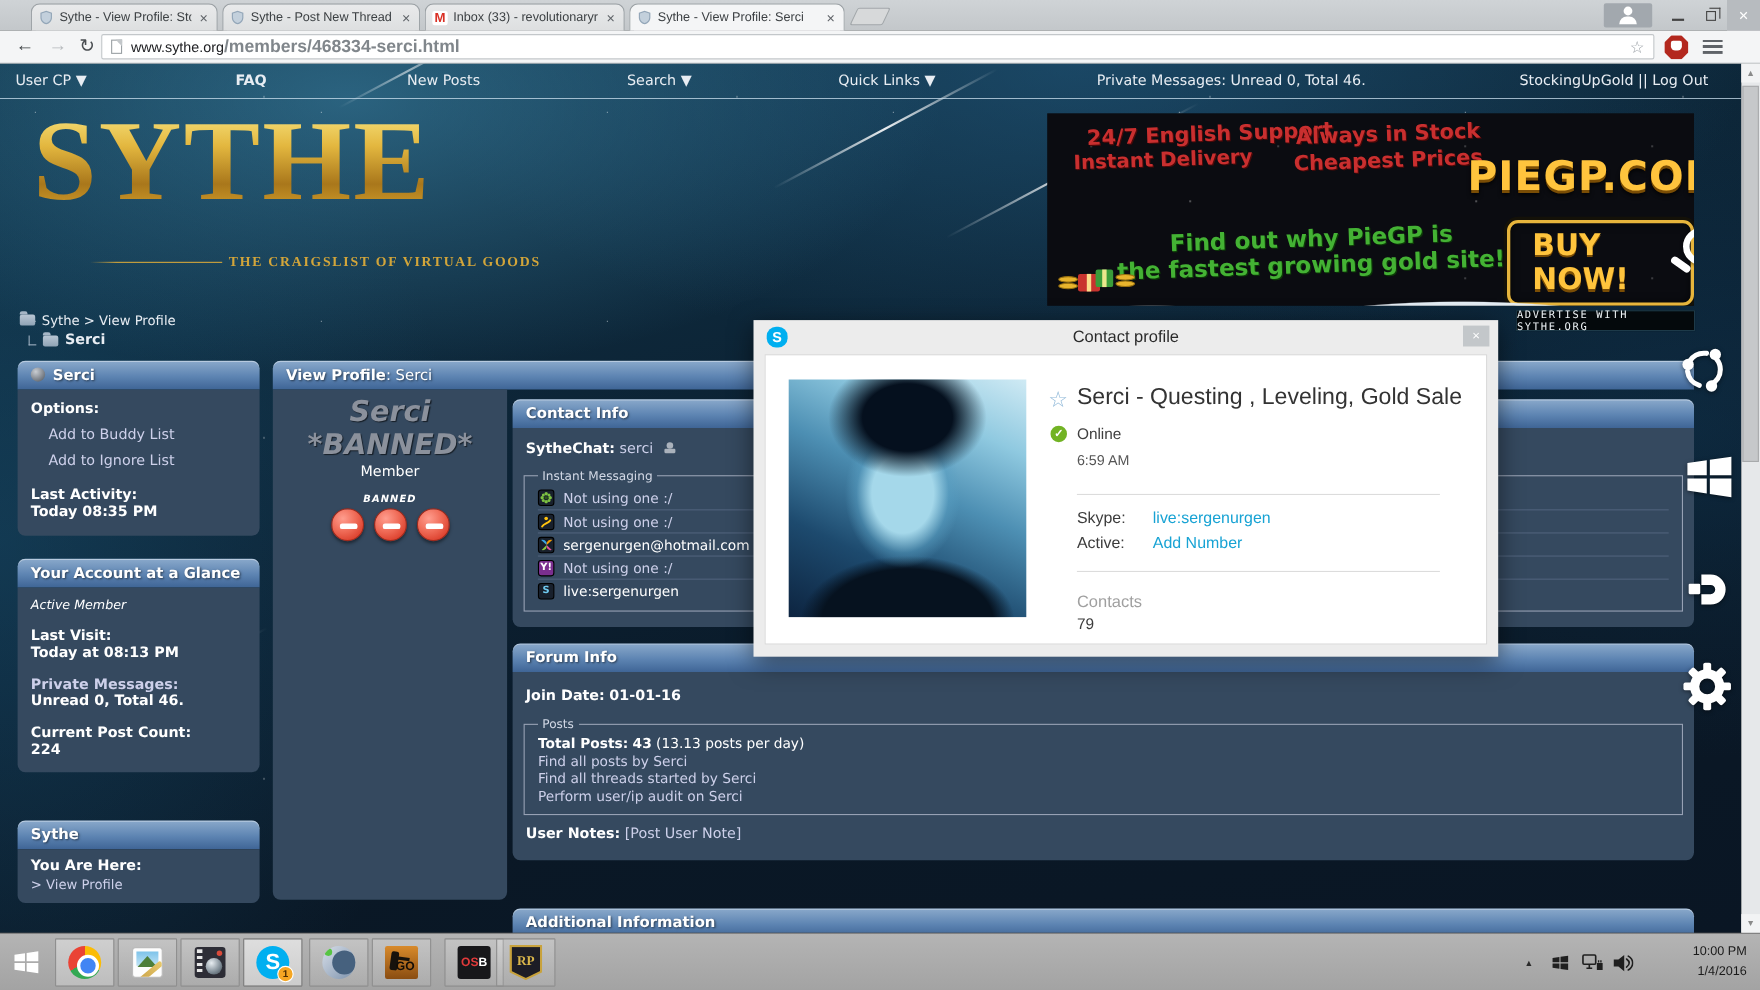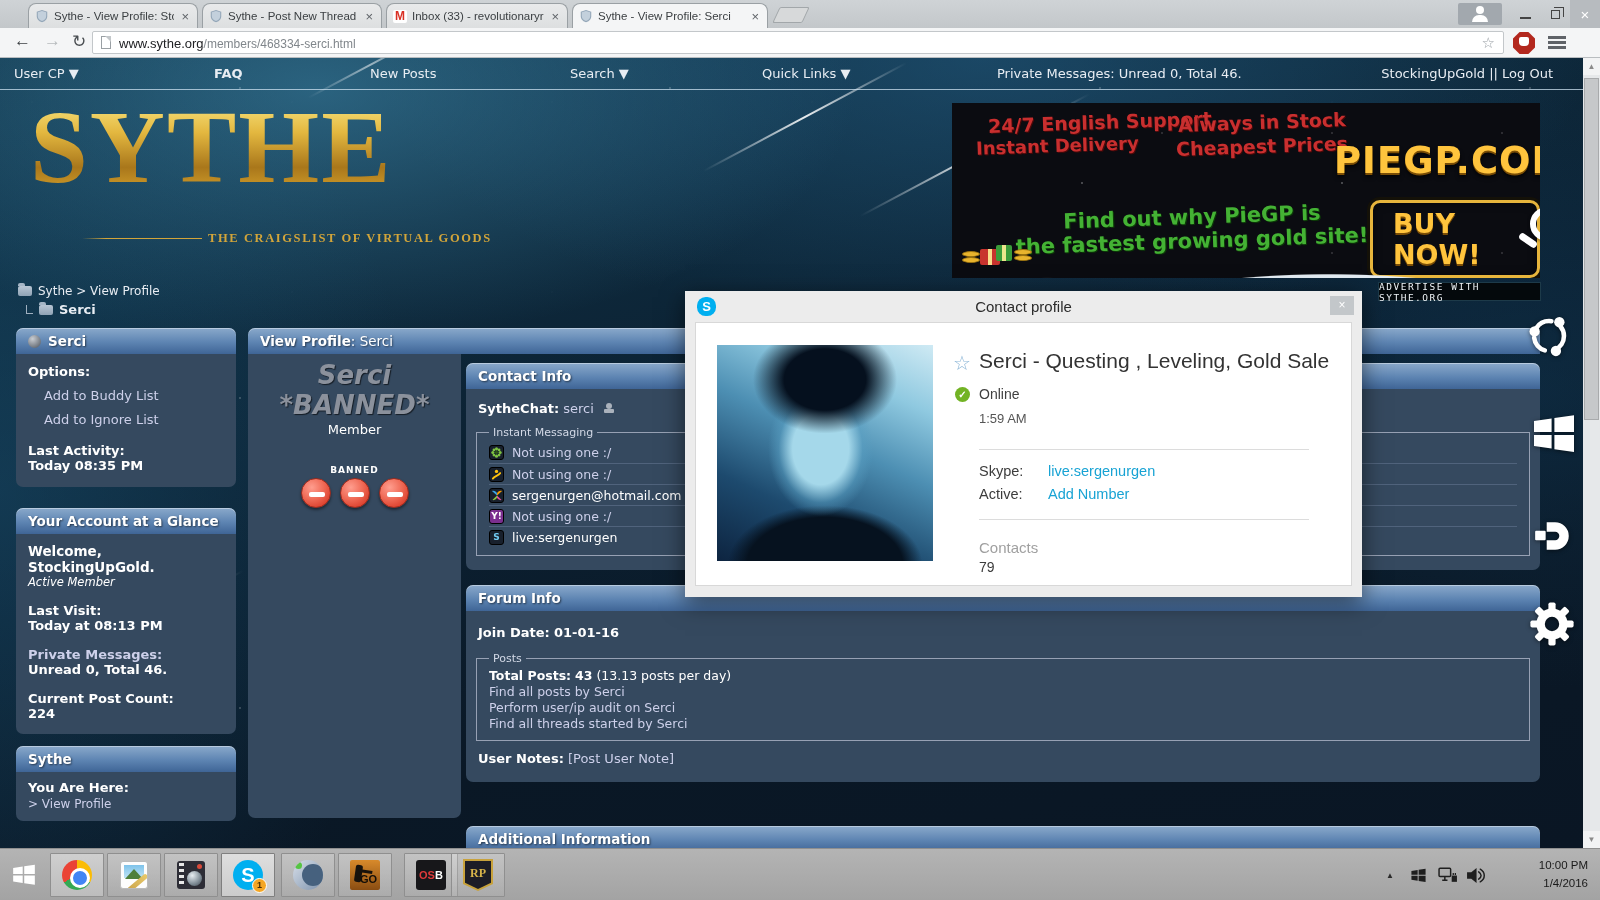--- a/index.html
+++ b/index.html
@@ -30,21 +30,21 @@
   .rst-glyph::before { content:""; position:absolute; left:2px; top:-4px; width:9px; height:9px; border:1.5px solid #444; border-bottom:none; border-left:none; }
   .close-btn { left:1570px; width:30px; background:#b7bbbf; height:28px; color:#fff; font-size:15px; }
 
   .toolbar { position:absolute; left:0; top:28px; width:1600px; height:30px; background:#f4f5f6; border-bottom:1px solid #b9bdc0; }
   .navbtn { position:absolute; top:3px; font-size:17px; color:#4a4e52; }
   .urlbox { position:absolute; left:92px; top:3px; width:1412px; height:23px; background:#fff;
             border:1px solid #c3c7ca; border-radius:2px; display:flex; align-items:center; padding:0 8px; gap:8px; }
   .doc-ic { width:10px; height:13px; background:#fff; border:1px solid #9aa0a4; position:relative; }
   .doc-ic::after{ content:""; position:absolute; right:-1px; top:-1px; border:3px solid #c3c7ca; border-left-color:transparent; border-bottom-color:transparent; }
   .url-host { font-size:13px; color:#202124; }
-  .url-path { font-size:12px; color:#80868b; }
+  .url-path { font-size:16px; color:#80868b;font-weight:bold; }
   .url-star { margin-left:auto; font-size:15px; color:#9aa0a6; }
   .stop-ic { position:absolute; left:1513px; top:4px; width:22px; height:22px; background:#b3281e;
              clip-path:polygon(30% 0,70% 0,100% 30%,100% 70%,70% 100%,30% 100%,0 70%,0 30%); }
   .stop-hand { position:absolute; left:6px; top:5px; width:10px; height:9px; background:#fff; border-radius:2px 2px 4px 4px; }
   .burger { position:absolute; left:1548px; top:8px; width:18px; height:13px;
             background:repeating-linear-gradient(#5f6368 0 2.5px, transparent 2.5px 5.2px); }
 
   
   .page { position:absolute; left:0; top:58px; width:1583px; height:790px; overflow:hidden;
           background:
@@ -338,21 +338,20 @@
         <div class="lav" style="margin:9px 0 0 16px;">Add to Buddy List</div>
         <div class="lav" style="margin:9px 0 0 16px;">Add to Ignore List</div>
         <div class="b" style="margin-top:16px;">Last Activity:</div>
         <div class="b">Today 08:35 PM</div>
       </div>
     </div>
 
     <div class="abs" style="left:16px;top:450px;width:220px;">
       <div class="panel-h"><span>Your Account at a Glance</span></div>
       <div class="panel-b" style="padding:9px 12px 13px;">
-        <div class="b" style="font-size:13.5px;">Welcome, StockingUpGold.</div>
         <div style="font-style:italic;font-size:11.5px;">Active Member</div>
         <div class="b" style="margin-top:14px;">Last Visit:</div>
         <div class="b">Today at 08:13 PM</div>
         <div class="lav b" style="margin-top:14px;">Private Messages:</div>
         <div class="b">Unread 0, Total 46.</div>
         <div class="b" style="margin-top:14px;">Current Post Count:</div>
         <div class="b">224</div>
       </div>
     </div>
 
@@ -364,21 +363,21 @@
       </div>
     </div>
 
     <div class="abs panel-h" style="left:248px;top:270px;width:1292px;">
       <span>View Profile</span><span style="font-weight:normal;">: Serci</span>
     </div>
 
     <div class="abs panel-b" style="left:248px;top:296px;width:213px;height:464px;text-align:center;">
       <div style="font-size:26px;font-weight:bold;font-style:italic;color:#8b919c;margin-top:6px;text-shadow:1px 1px 1px rgba(0,0,0,.6);">Serci *BANNED*</div>
       <div style="font-size:13px;margin-top:2px;">Member</div>
-      <div style="font-size:9px;font-weight:bold;letter-spacing:1px;margin-top:28px;">BANNED</div>
+      <div style="font-size:9px;font-weight:bold;letter-spacing:1px;margin-top:12px;font-style:italic;">BANNED</div>
       <div style="display:flex;justify-content:center;gap:9px;margin-top:3px;">
         <div class="banned-circle"></div>
         <div class="banned-circle"></div>
         <div class="banned-circle"></div>
       </div>
     </div>
 
     <div class="abs" style="left:466px;top:305px;width:1074px;">
       <div class="panel-h"><span>Contact Info</span></div>
       <div class="panel-b" style="padding:12px 0 14px;border-radius:0 0 7px 7px;">
@@ -446,22 +445,22 @@
           <span class="b">Join Date:</span>
           <span class="b">01-01-16</span>
         </div>
         <fieldset>
           <legend>Posts</legend>
           <div style="font-size:12.5px;line-height:16px;">
             <span class="b">Total Posts:</span>
             <span class="b">43</span><span> (13.13 posts per day)</span>
           </div>
           <div class="lav" style="font-size:12.5px;line-height:16px;">Find all posts by Serci</div>
+          <div class="lav" style="font-size:12.5px;line-height:16px;">Find all threads started by Serci</div>
           <div class="lav" style="font-size:12.5px;line-height:16px;">Perform user/ip audit on Serci</div>
-          <div class="lav" style="font-size:12.5px;line-height:16px;">Find all threads started by Serci</div>
         </fieldset>
         <div style="margin:10px 0 0 12px;font-size:13px;">
           <span class="b">User Notes:</span>
           <span class="lav">[Post User Note]</span>
         </div>
       </div>
     </div>
 
     <div class="abs panel-h" style="left:466px;top:768px;width:1074px;">
       <span>Additional Information</span>
@@ -521,21 +520,21 @@
     <div class="dlg">
       <div class="dlg-title"><span>Contact profile</span></div>
       <div class="skype-badge-ic">S</div>
       <div class="dlg-close">×</div>
       <div class="dlg-body">
         <div class="photo"></div>
         <span class="dlg-star">☆</span>
         <span class="dlg-name">Serci - Questing , Leveling, Gold Sale</span>
         <span class="check">✓</span>
         <span class="dlg-online">Online</span>
-        <span class="dlg-time">1:59 AM</span>
+        <span class="dlg-time">6:59 AM</span>
         <div class="dlg-div" style="top:126px;"></div>
         <span class="dlg-lbl" style="top:140px;">Skype:</span>
         <span class="dlg-link" style="top:140px;">live:sergenurgen</span>
         <span class="dlg-lbl" style="top:163px;">Active:</span>
         <span class="dlg-link" style="top:163px;">Add Number</span>
         <div class="dlg-div" style="top:196px;"></div>
         <span class="dlg-contacts">Contacts</span>
         <span class="dlg-contacts-v">79</span>
       </div>
     </div>

